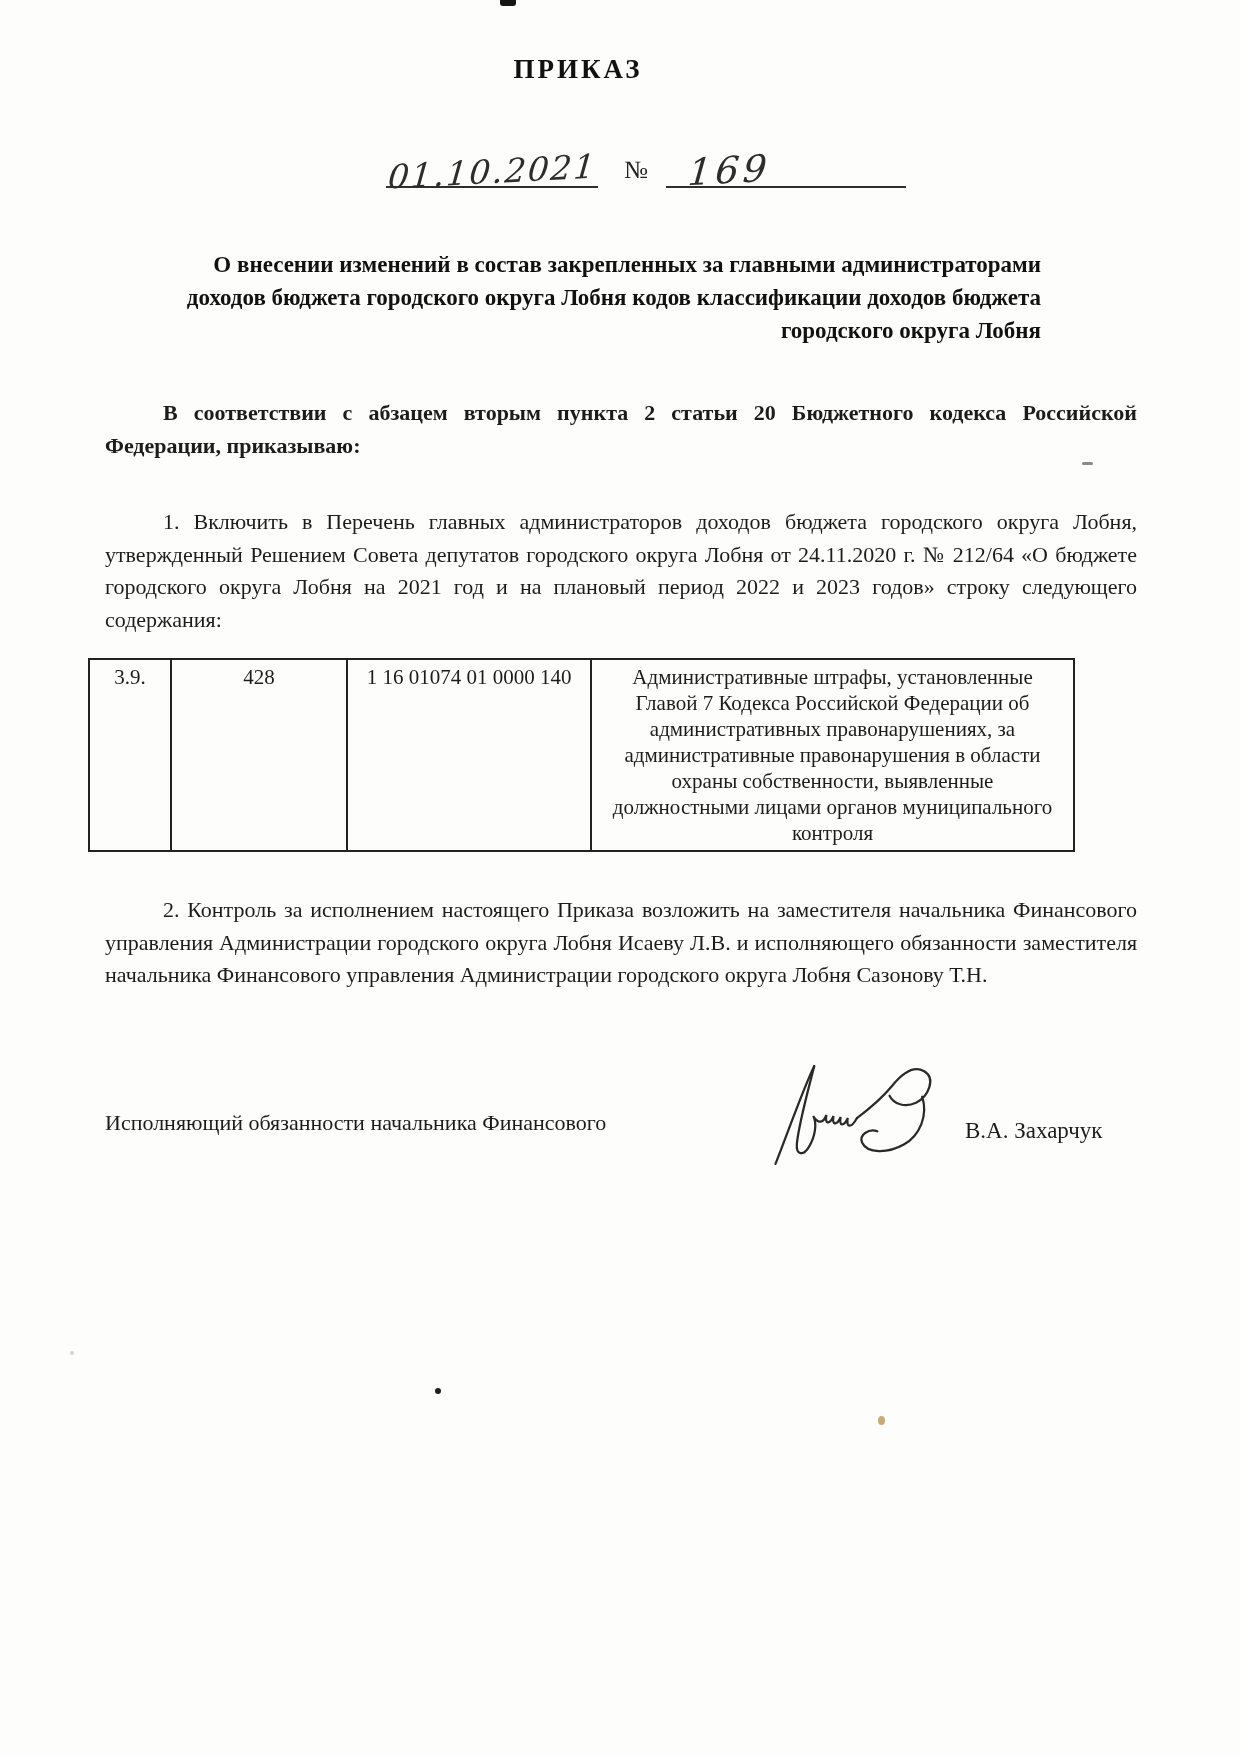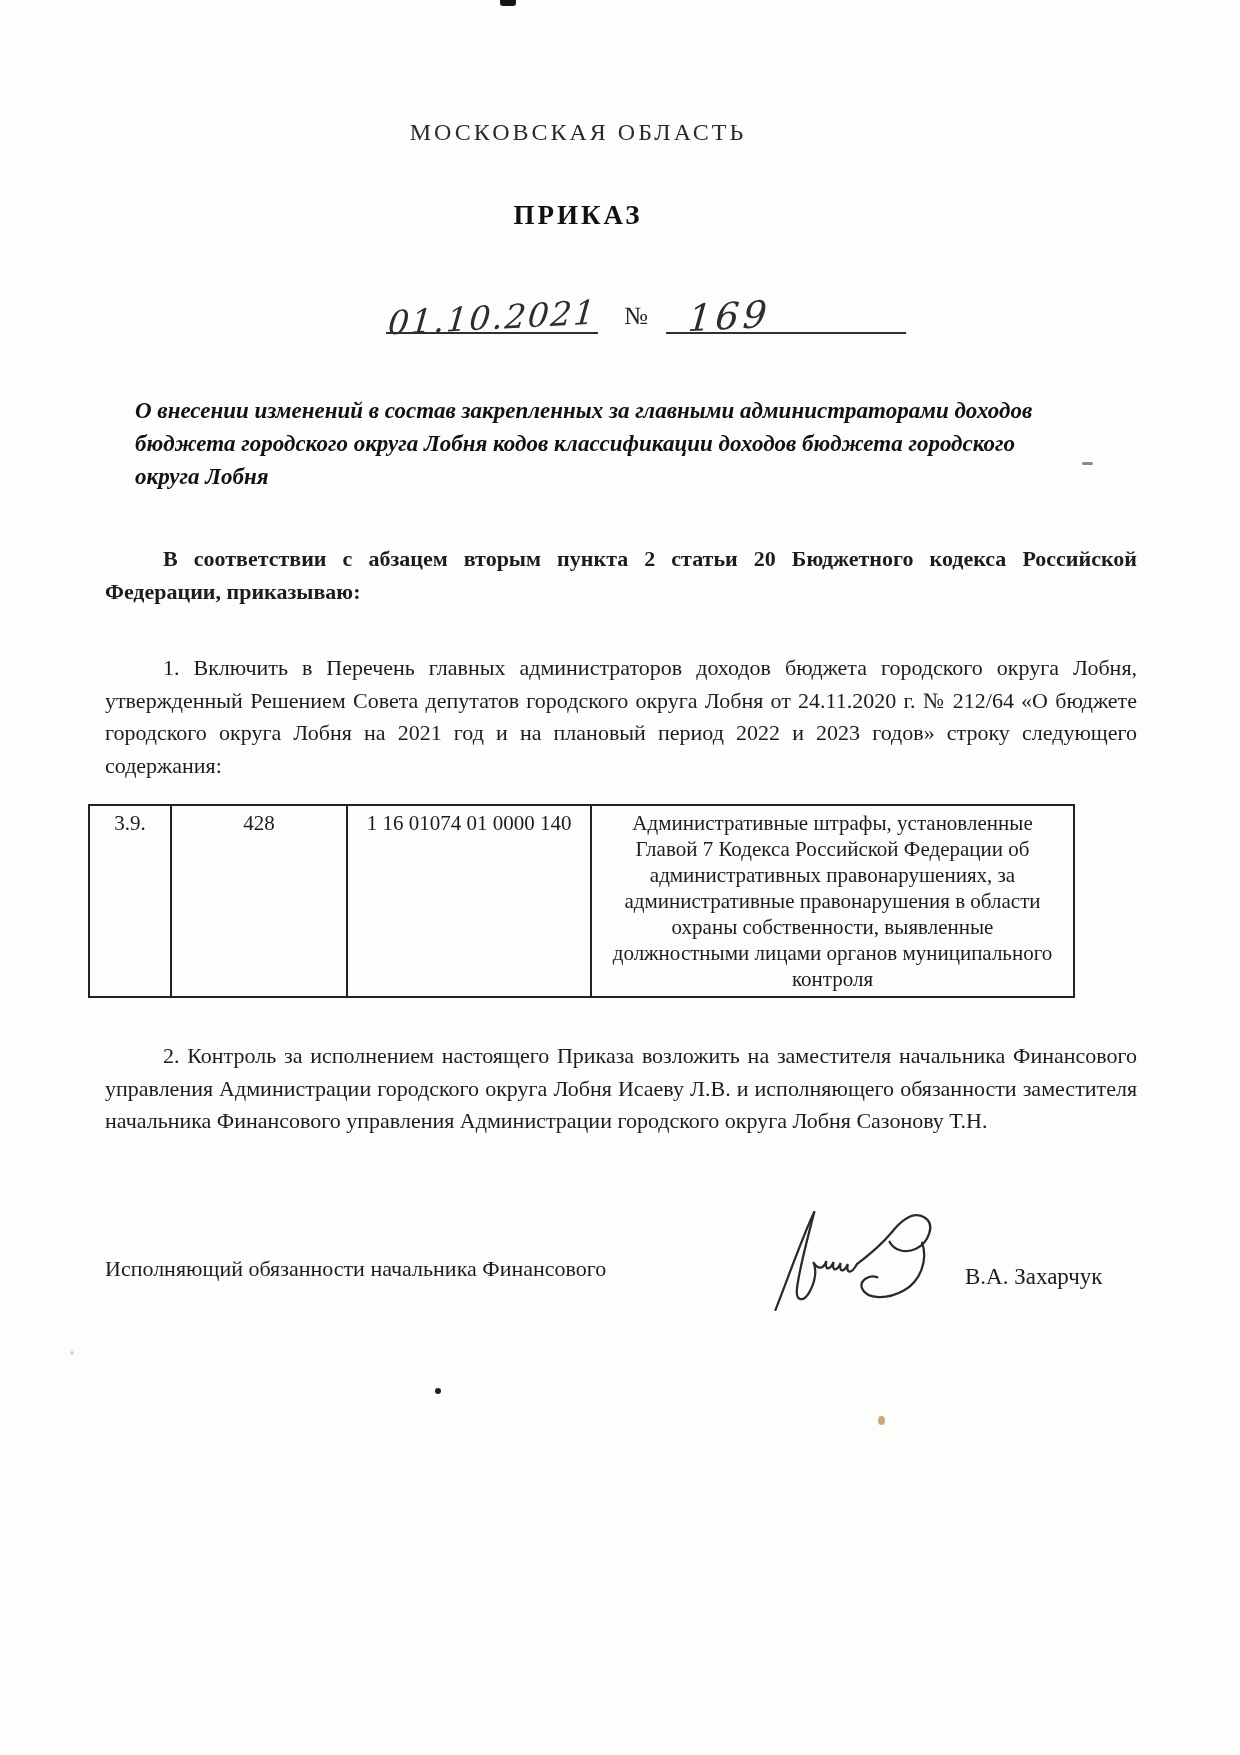--- a/index.html
+++ b/index.html
@@ -57,21 +57,21 @@
   .num-sign{
     font-size:25px;padding:0 18px 4px 26px;color:#222;
   }
 
   
   .title{
     margin:60px auto 0;
     width:906px;
     margin-right:96px;
     font-weight:bold;font-size:23px;line-height:33px;
-    text-align:left;color:#111;font-style:italic;
+    text-align:right;color:#111;
   }
 
   
   .para{
     font-size:22px;line-height:32.5px;
     text-align:justify;text-indent:58px;
     color:#1c1c1c;
   }
   .para.intro{margin-top:50px;font-weight:bold;}
   .para.item1{margin-top:44px;}
@@ -120,21 +120,20 @@
   .a-speck{left:878px;top:1416px;width:7px;height:9px;background:#c39a62;border-radius:50%;opacity:.85;}
   .a-faint{left:70px;top:1351px;width:4px;height:4px;background:#bdbdbd;border-radius:50%;opacity:.6;}
 </style>
 </head>
 <body>
 
 <div class="page">
   <div class="content">
 
     <div class="hdr-shift">
-      <div class="region">МОСКОВСКАЯ ОБЛАСТЬ</div>
       <div class="doc-type">ПРИКАЗ</div>
     </div>
 
     <div class="date-row">
       <div class="hw-field hw-date">
         <span class="hw">01.10.2021</span>
       </div>
       <div class="num-sign">№</div>
       <div class="hw-field hw-num">
         <span class="hw">169</span>

